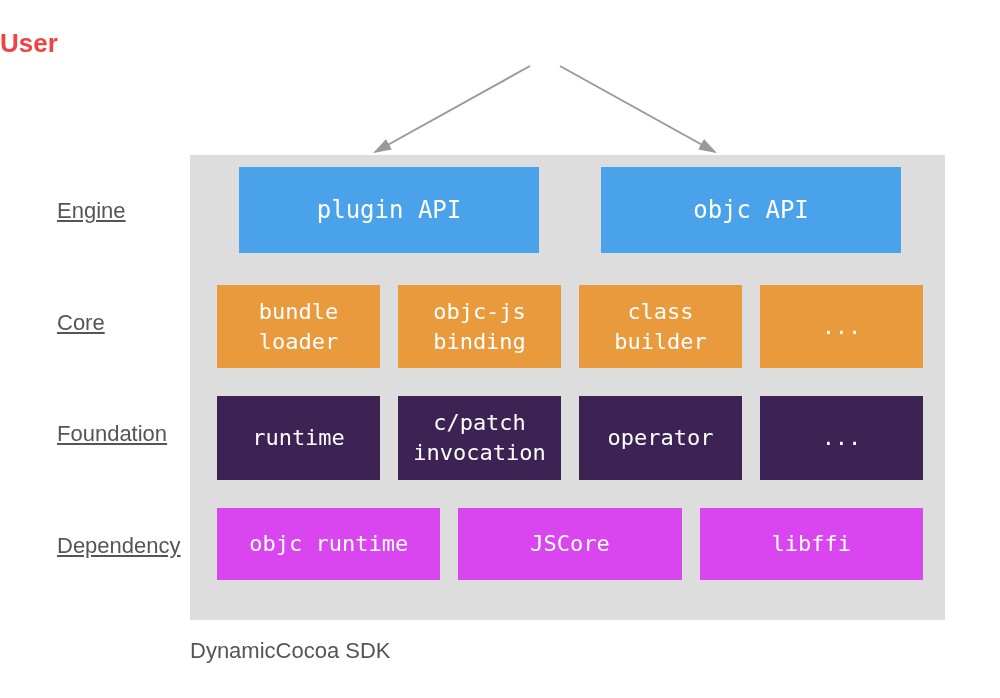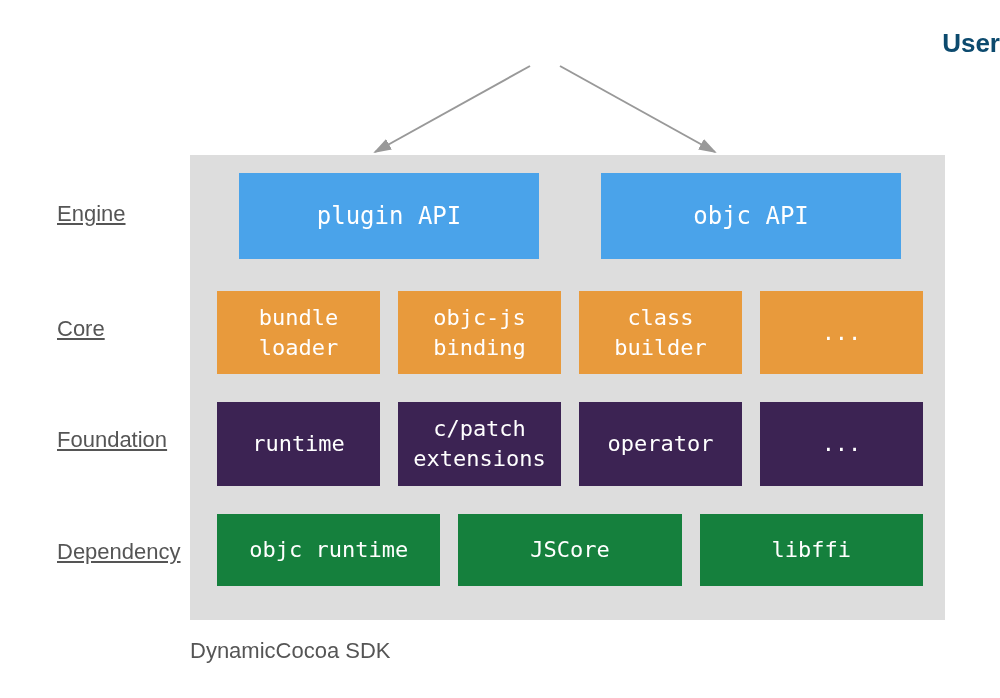--- a/index.html
+++ b/index.html
@@ -8,24 +8,24 @@
     background: #ffffff;
     width: 1000px;
     height: 698px;
     position: relative;
   }
   .user-label {
     position: absolute;
     top: 28px;
     left: 0;
     width: 100%;
-    text-align: right;
+    text-align: left;
     font-size: 26px;
     font-weight: 600;
-    color: #0c4a6e;
+    color: #ef4444;
   }
   .arrows {
     position: absolute;
     top: 58px;
     left: 0;
     width: 100%;
     height: 100px;
     pointer-events: none;
   }
   .main {
@@ -61,21 +61,21 @@
     height: 465px;
     background: #dddddd;
   }
   .blocks {
     flex: 1;
     display: flex;
     gap: 18px;
     padding: 18px 22px 10px 22px;
     z-index: 1;
   }
-  .row.engine .blocks { padding-top: 18px; padding-bottom: 14px; }
+  .row.engine .blocks { padding-top: 12px; padding-bottom: 14px; }
   .row.dep .blocks { padding-bottom: 22px; }
   .block {
     flex: 1;
     display: flex;
     flex-direction: column;
     align-items: center;
     justify-content: center;
     text-align: center;
     font-family: Menlo, Consolas, monospace;
     font-size: 22px;
@@ -85,21 +85,21 @@
     padding: 12px 8px;
   }
   .row.engine .block {
     min-height: 86px;
     margin-left: 22px;
     margin-right: 22px;
   }
   .blue { background: #4aa3ea; color: #fff; }
   .orange { background: #e89a3c; color: #fff; }
   .purple { background: #3c2353; color: #fff; }
-  .gray { background: #15803d; color: #fff; }
+  .gray { background: #d946ef; color: #fff; }
   .row.engine .block { font-size: 24px; }
   .footer {
     position: absolute;
     top: 638px;
     left: 190px;
     width: 755px;
     font-size: 22px;
     color: #555;
   }
   .block span { display: block; }
@@ -151,21 +151,21 @@
   </div>
 
   <div class="row foundation">
     <div class="row-label">Foundation</div>
     <div class="blocks">
       <div class="block purple">
           <span>runtime</span>
         </div>
       <div class="block purple">
           <span>c/patch</span>
-          <span>extensions</span>
+          <span>invocation</span>
         </div>
       <div class="block purple">operator</div>
       <div class="block purple">...</div>
     </div>
   </div>
 
   <div class="row dep">
     <div class="row-label">Dependency</div>
     <div class="blocks">
       <div class="block gray">objc runtime</div>

